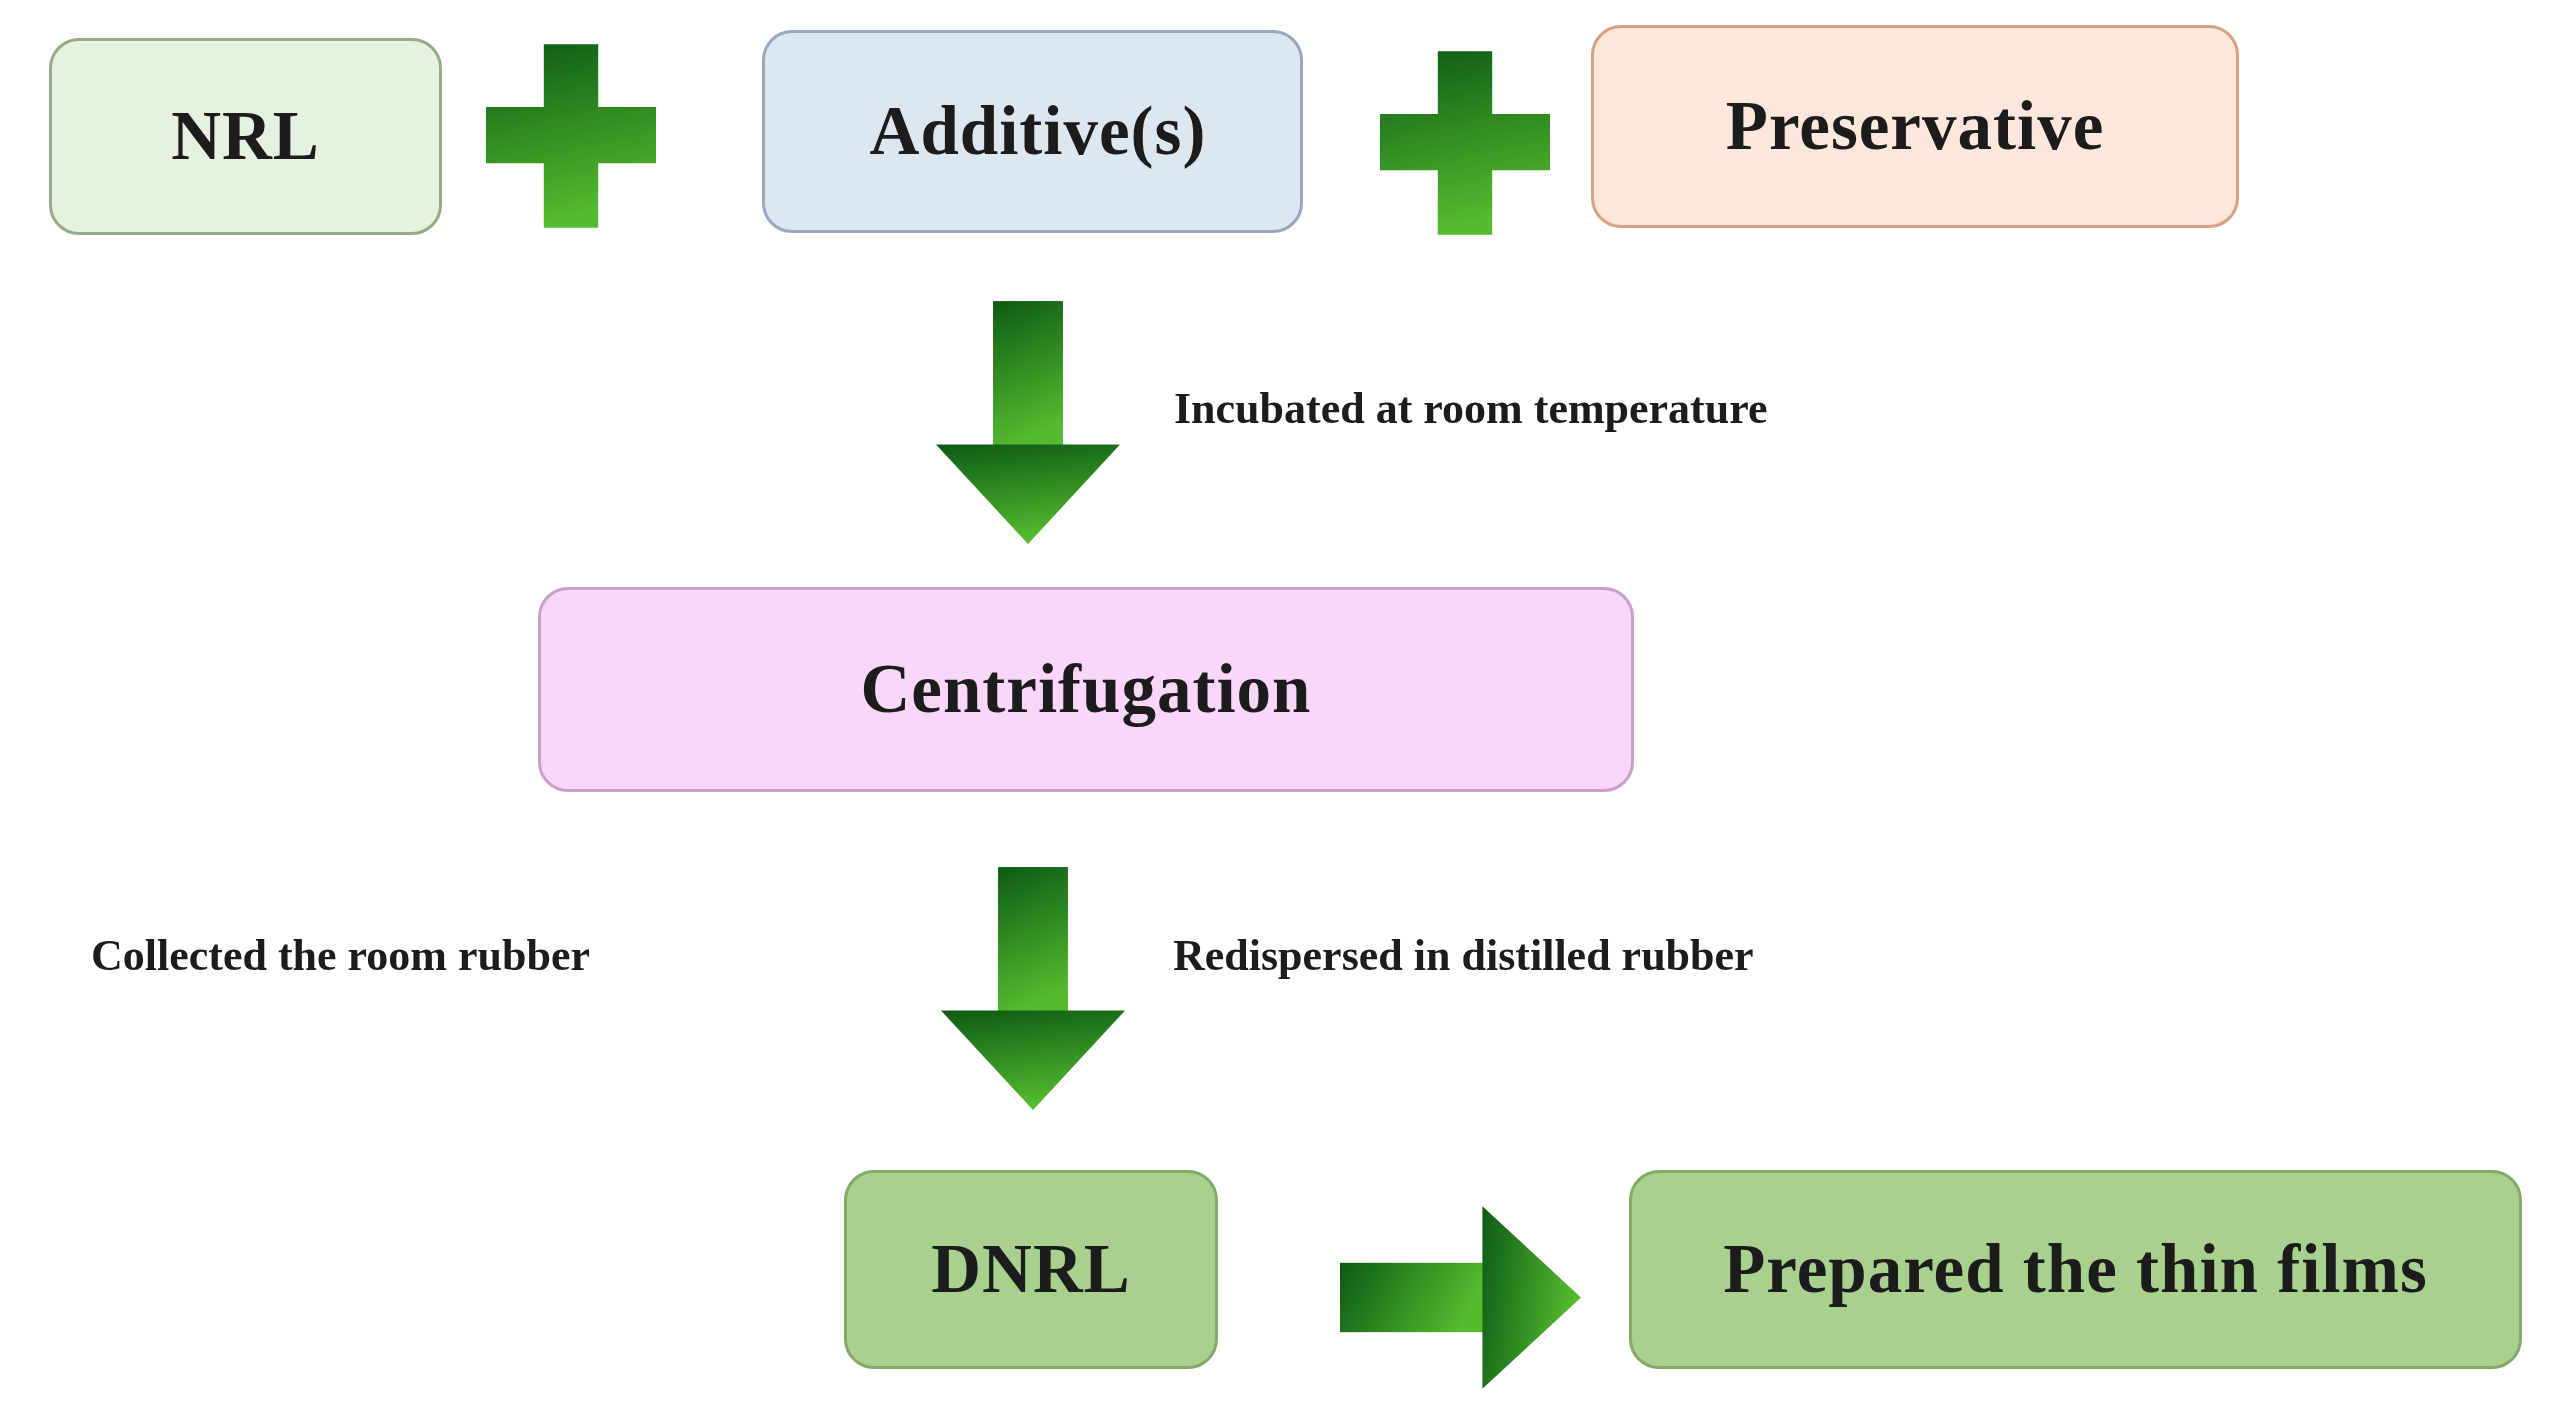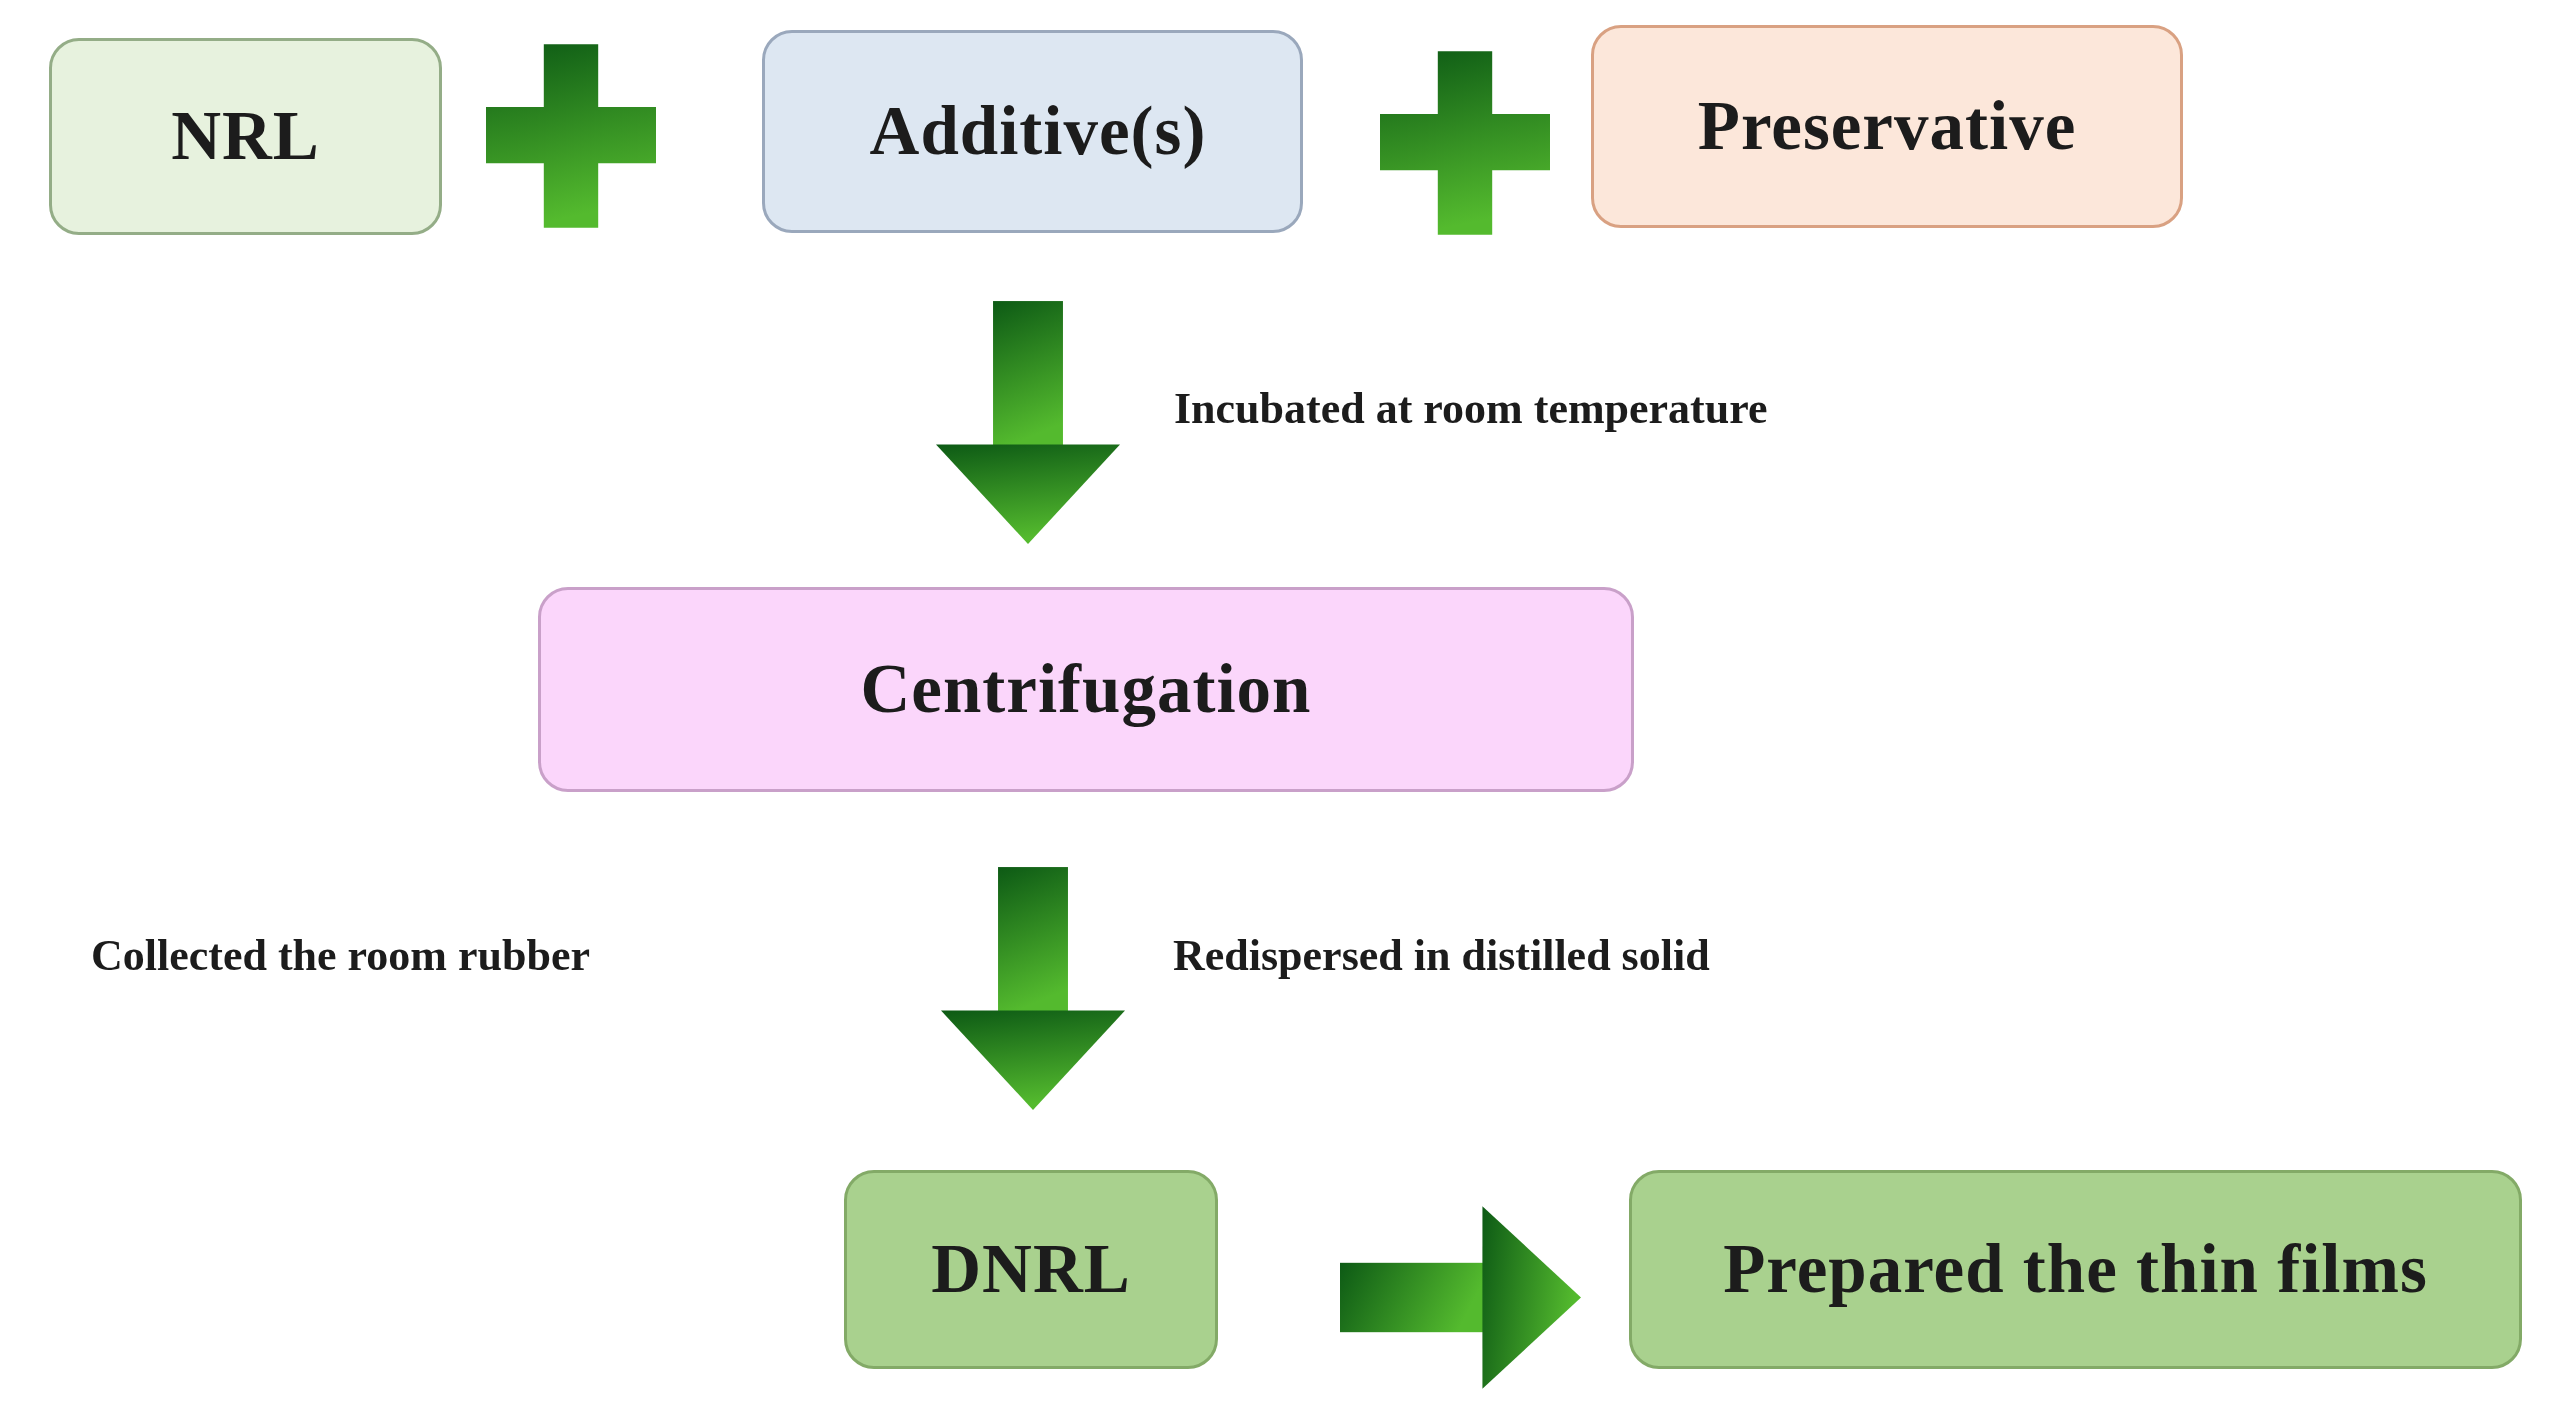--- a/index.html
+++ b/index.html
@@ -39,21 +39,21 @@
     white-space: nowrap;
   }
   .icon {
     position: absolute;
     line-height: 0;
   }
 
   
   .node-nrl            { left: 49px;   top: 38px;   width: 393px;  height: 197px; background: var(--nrl-fill); border-color: var(--nrl-border); }
   .node-additives      { left: 762px;  top: 30px;   width: 541px;  height: 203px; background: var(--additives-fill); border-color: var(--additives-border); padding-left: 11px; }
-  .node-preservative   { left: 1591px; top: 25px;   width: 592px;  height: 203px; background: var(--preservative-fill); border-color: var(--preservative-border); }
+  .node-preservative   { left: 1591px; top: 25px;   width: 648px;  height: 203px; background: var(--preservative-fill); border-color: var(--preservative-border); }
   .node-centrifugation { left: 538px;  top: 587px;  width: 1096px; height: 205px; background: var(--centrifugation-fill); border-color: var(--centrifugation-border); }
   .node-dnrl           { left: 844px;  top: 1170px; width: 374px;  height: 199px; background: var(--dnrl-fill); border-color: var(--dnrl-border); }
   .node-films          { left: 1629px; top: 1170px; width: 893px;  height: 199px; background: var(--films-fill); border-color: var(--films-border); }
 
   .plus-1        { left: 486px;  top: 44px;  }
   .plus-2        { left: 1380px; top: 51px;  }
   .arrow-down-1  { left: 936px;  top: 301px; }
   .arrow-down-2  { left: 941px;  top: 867px; }
   .arrow-right-1 { left: 1340px; top: 1206px; }
 
@@ -117,21 +117,21 @@
     <span>Centrifugation</span>
   </div>
 
   <div class="icon arrow-down-2">
     <svg width="184" height="243" viewBox="0 0 100 132">
       <rect x="31" y="0" width="38" height="79" fill="url(#grad-vert)"></rect>
       <polygon points="0,78 100,78 50,132" fill="url(#grad-vert)"></polygon>
     </svg>
   </div>
   <div class="annotation label-collected">Collected the room rubber</div>
-  <div class="annotation label-redispersed">Redispersed in distilled solid</div>
+  <div class="annotation label-redispersed">Redispersed in distilled rubber</div>
 
   <div class="box node-dnrl">
     <span>DNRL</span>
   </div>
 
   <div class="icon arrow-right-1">
     <svg width="241" height="183" viewBox="0 0 132 100">
       <rect x="0" y="31" width="79" height="38" fill="url(#grad-horiz)"></rect>
       <polygon points="78,0 78,100 132,50" fill="url(#grad-horiz)"></polygon>
     </svg>

